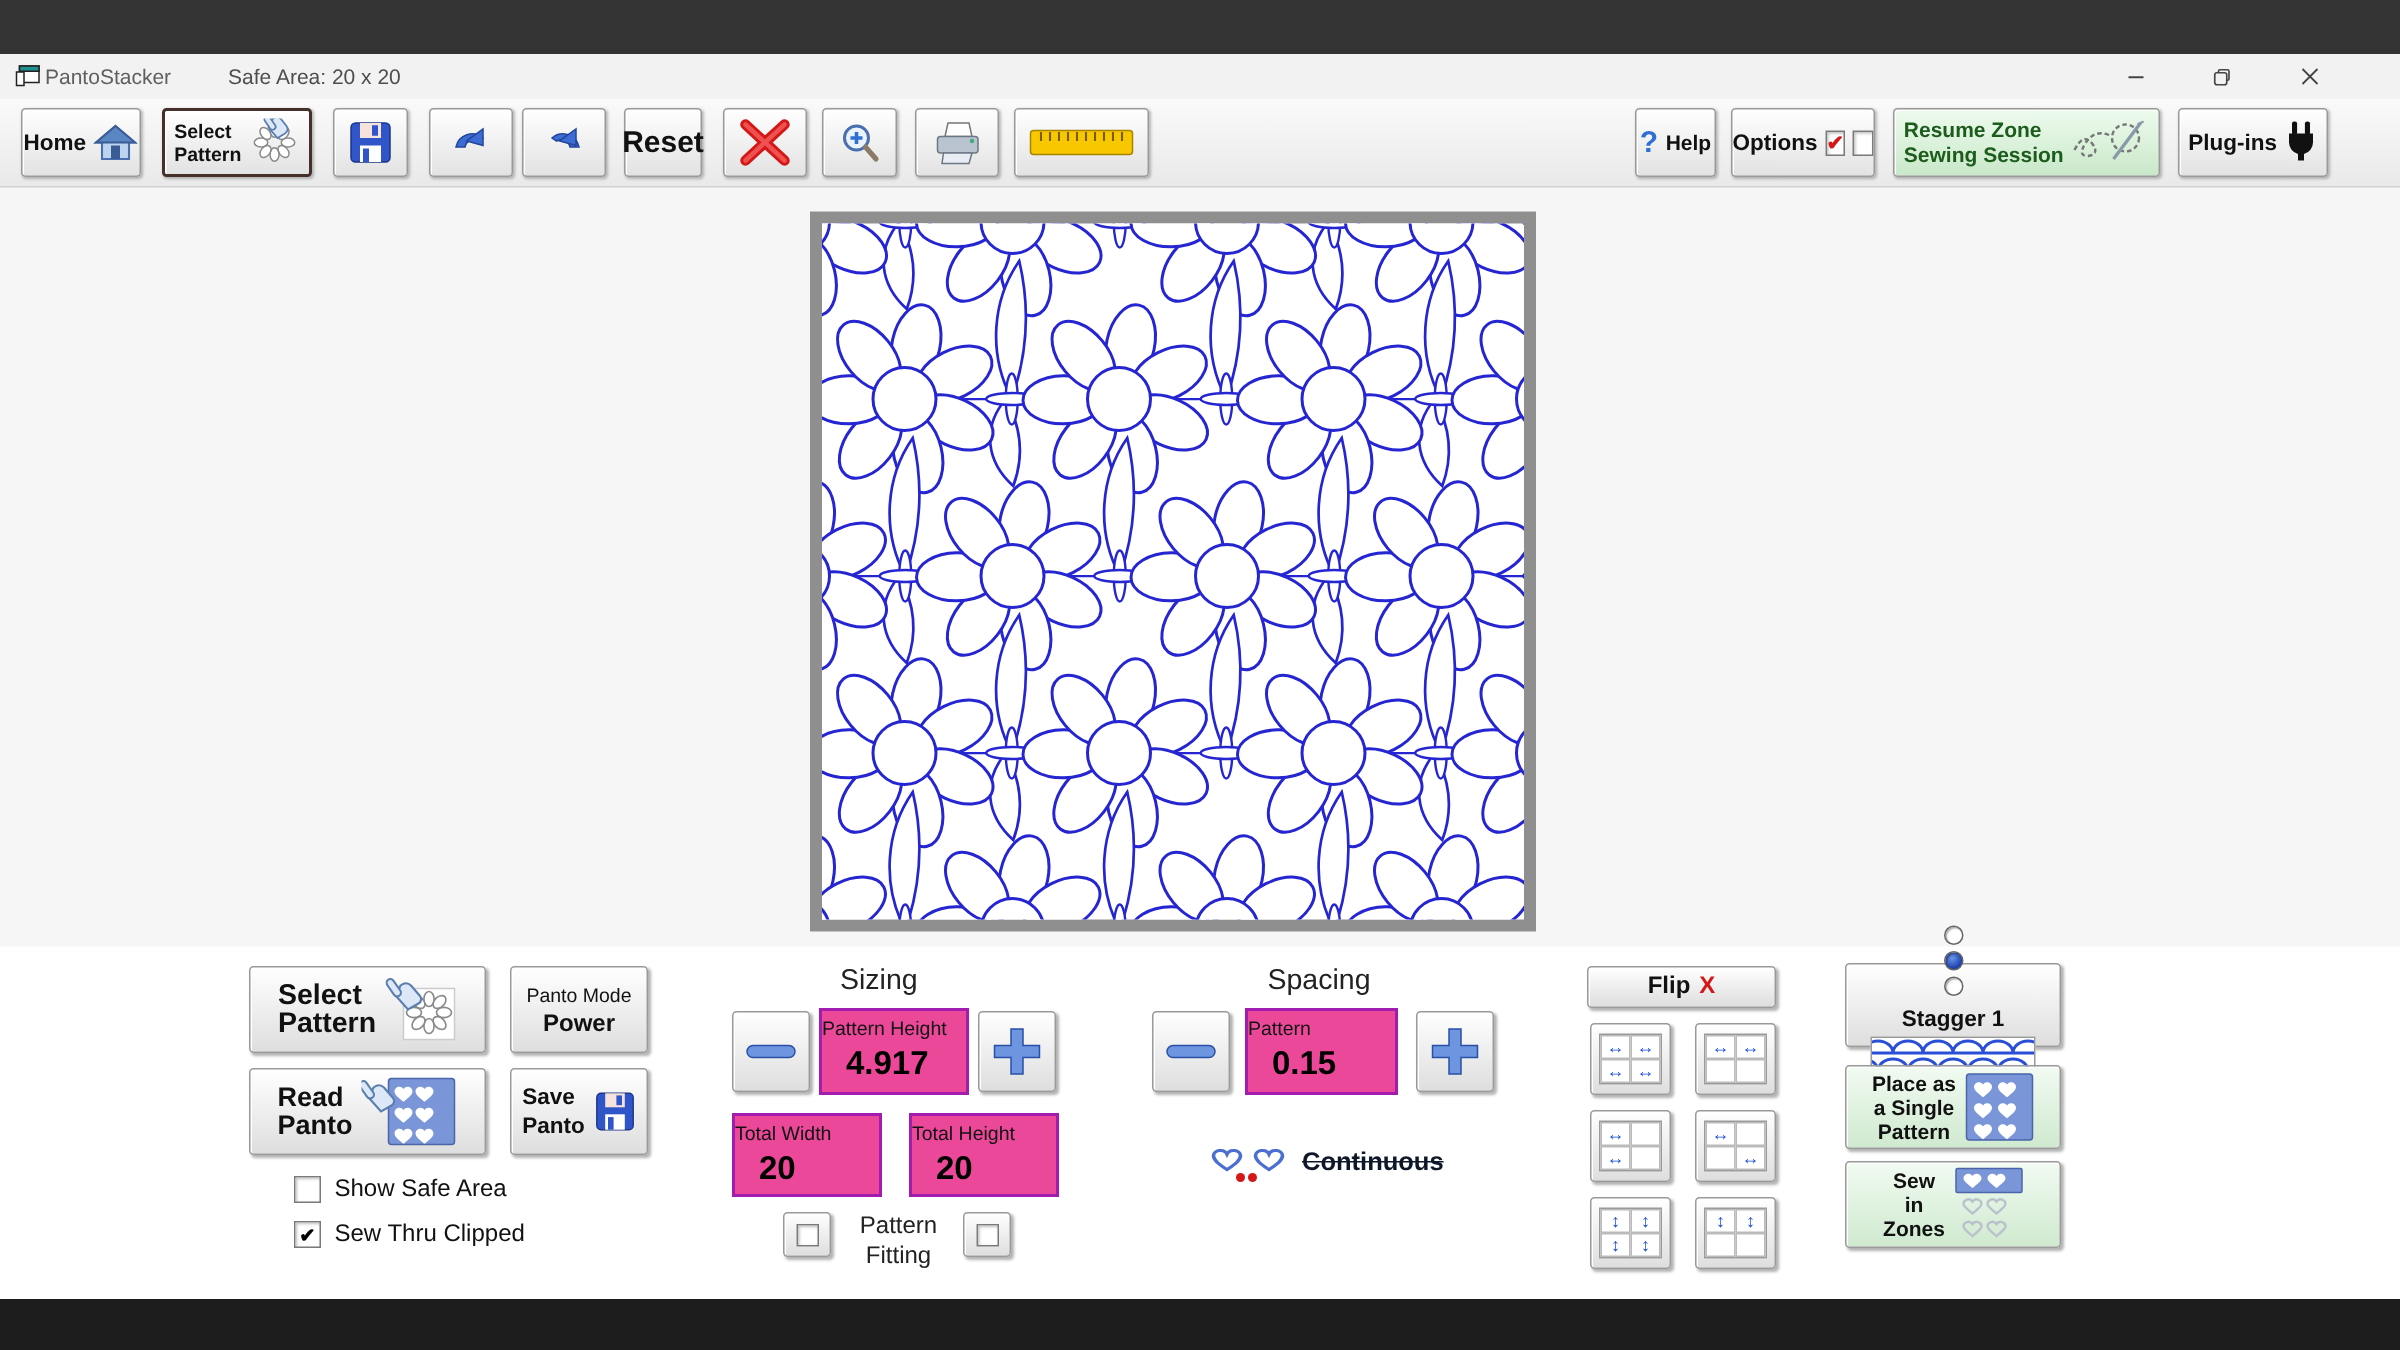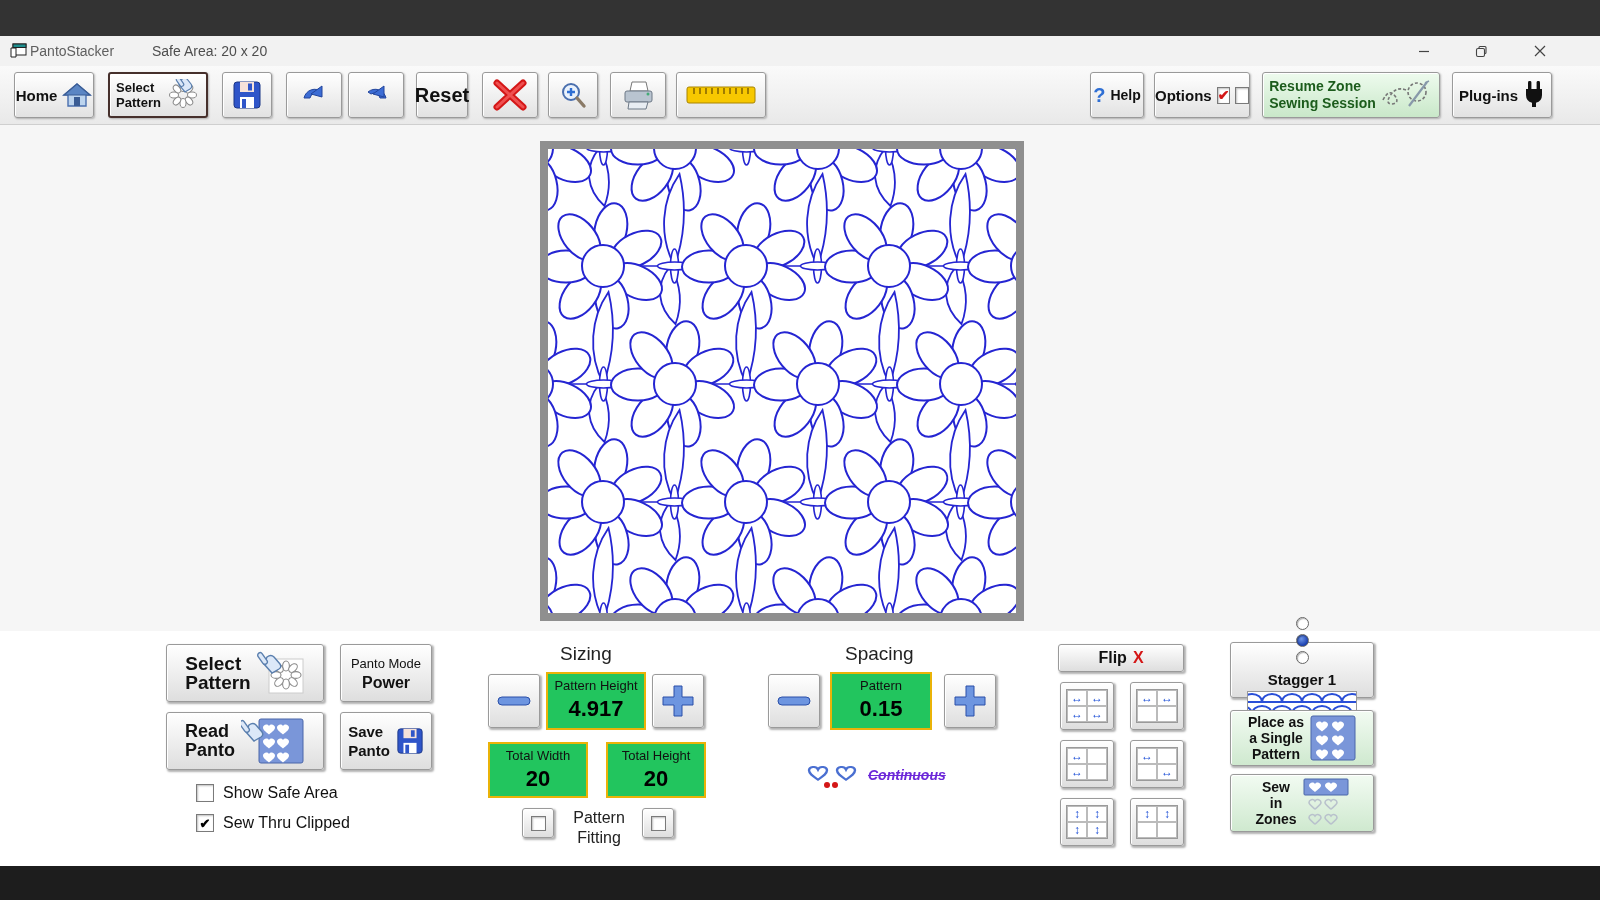--- a/index.html
+++ b/index.html
@@ -27,23 +27,23 @@
   #pantoSvg{display:block;width:468px;height:464px;}
 
   
   #controls{left:0;top:595px;width:1600px;height:235px;background:#fff;}
   .cbtn{position:absolute;box-sizing:border-box;border:1px solid #9a9a9a;border-radius:3px;
         background:linear-gradient(#ffffff,#dedede);box-shadow:inset 1px 1px 0 #fff,1.5px 1.5px 2px rgba(0,0,0,.3);
         display:flex;align-items:center;justify-content:center;gap:6px;font-size:16px;font-weight:700;color:#111;cursor:pointer;}
   .cbtn .lines{display:flex;flex-direction:column;line-height:19px;}
   .cbtn.green{background:linear-gradient(#f2fbf2,#cfe9cf);}
   .sectitle{position:absolute;font-size:19px;color:#222;}
-  .field{position:absolute;box-sizing:border-box;border:2px solid #eab308;background:#22c55e;text-align:center;}
+  .field{position:absolute;box-sizing:border-box;border:2px solid #a21caf;background:#ec4899;text-align:left;}
   .field .flabel{font-size:13px;color:#111;margin-top:4px;}
-  .field .fvalue{font-size:22px;font-weight:700;color:#000;margin-top:3px;}
+  .field .fvalue{font-size:22px;font-weight:700;color:#000;margin-top:3px;padding-left:16px;}
   .stepbtn{position:absolute;width:52px;height:54px;}
   .checkrow{position:absolute;display:flex;align-items:center;gap:9px;font-size:16px;color:#111;cursor:pointer;}
   .checkbox{width:16px;height:16px;background:#fff;border:1px solid #7a7a7a;box-shadow:inset 1px 1px 2px rgba(0,0,0,.25);
             display:flex;align-items:center;justify-content:center;font-size:13px;font-weight:700;color:#000;}
   .gridbtn{position:absolute;width:54px;height:48px;}
   .grid22{width:40px;height:32px;background:#fff;border:1px solid #9a9a9a;display:grid;grid-template-columns:1fr 1fr;grid-template-rows:1fr 1fr;}
   .grid22 .cell{border:0.5px solid #bbb;display:flex;align-items:center;justify-content:center;
                 font-size:12px;font-weight:700;color:#1d4fd7;}
   .radio{width:11px;height:11px;border-radius:50%;border:1px solid #666;background:#fff;box-shadow:inset 1px 1px 1px rgba(0,0,0,.3);}
   .radio.sel{background:radial-gradient(circle at 40% 35%, #6d95e8, #1a3fae 70%);}
@@ -638,21 +638,21 @@
 
     <div class="abs" style="left:800px;top:127px;width:168px;height:34px;background:#fff;display:flex;align-items:center;gap:6px;padding-left:4px;box-sizing:border-box">
       <svg width="58" height="28" viewBox="0 0 58 28">
         <g fill="none" stroke="#4a6fd1" stroke-width="2.4">
           <path d="M14 10 c-2-5-9-3-9 1 c0 4 4 7 9 11 c5-4 9-7 9-11 C23 7 16 5 14 10 Z" transform="scale(1,0.85)"></path>
           <path d="M42 10 c-2-5-9-3-9 1 c0 4 4 7 9 11 c5-4 9-7 9-11 C51 7 44 5 42 10 Z" transform="scale(1,0.85)"></path>
         </g>
         <circle cx="23" cy="24" r="3" fill="#d41717"></circle>
         <circle cx="31" cy="24" r="3" fill="#d41717"></circle>
       </svg>
-      <span style="color:#6d28d9;font-weight:800;font-style:italic;font-size:14px;text-decoration:line-through">Continuous</span>
+      <span style="color:#0f172a;font-weight:800;font-size:17px;text-decoration:line-through">Continuous</span>
     </div>
 
     <div class="cbtn" style="left:1058px;top:13px;width:126px;height:28px;font-size:16px">
       <span>Flip</span>
       <span style="color:#d41717">X</span>
     </div>
 
     <div class="cbtn gridbtn" style="left:1060px;top:51px">
       <div class="grid22">
           <span class="cell">↔</span>

